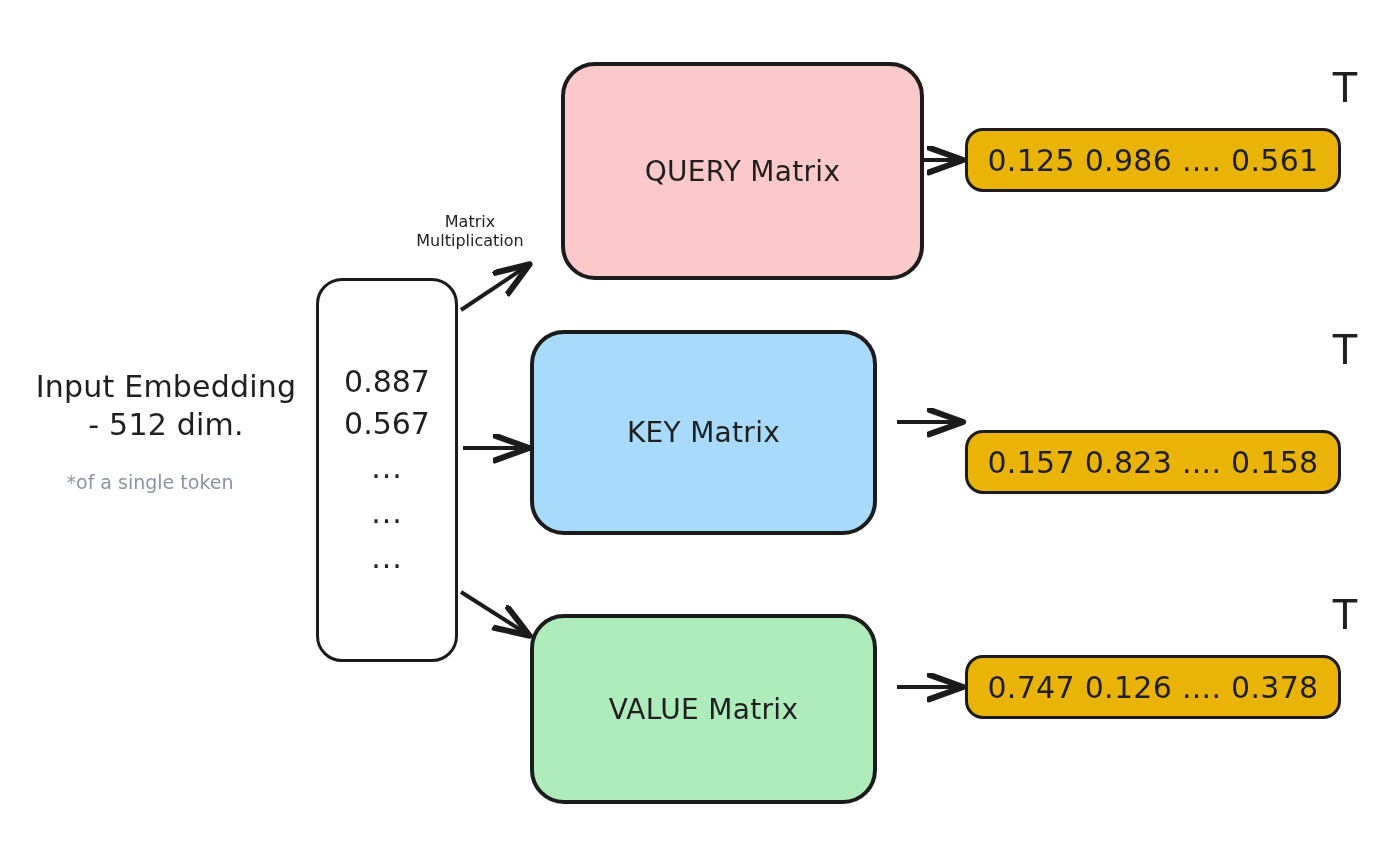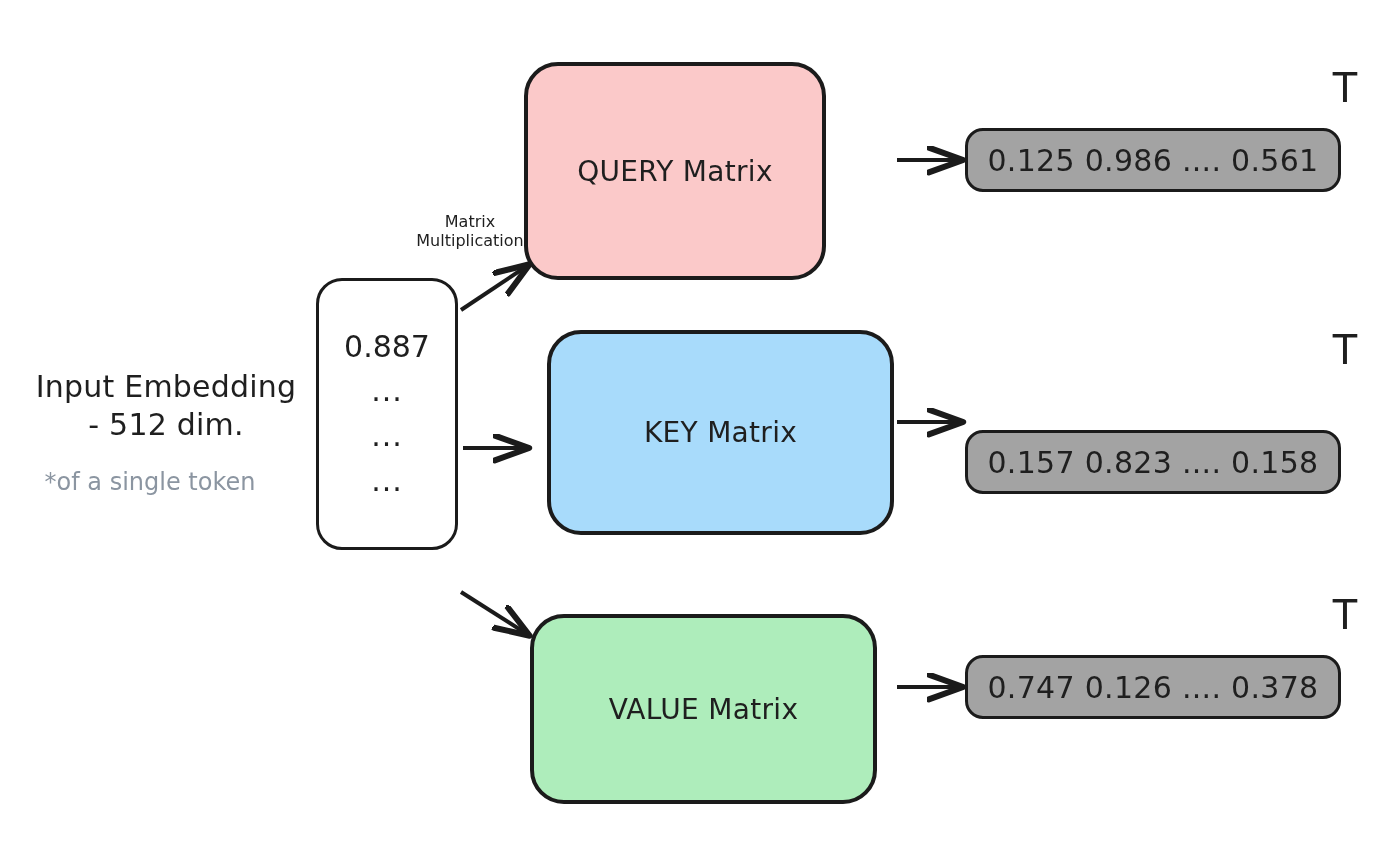--- a/index.html
+++ b/index.html
@@ -36,30 +36,30 @@
     line-height: 38px;
     letter-spacing: 0.2px;
     margin-left: 16px;
   }
   #input-sub {
     left: 0px;
     top: 470px;
     width: 300px;
     text-align: center;
     color: #8b95a1;
-    font-size: 24px;
+    font-size: 19px;
     line-height: 24px;
   }
 
   
   #embed-box {
     left: 316px;
     top: 278px;
     width: 142px;
-    height: 272px;
+    height: 384px;
     border: 3.5px solid #1b1b1b;
     border-radius: 26px;
     background: #ffffff;
     box-sizing: border-box;
     display: flex;
     flex-direction: column;
     align-items: center;
     justify-content: center;
     padding: 6px 17px;
   }
@@ -81,29 +81,29 @@
     border: 4px solid #1b1b1b;
     border-radius: 34px;
     box-sizing: border-box;
     display: flex;
     align-items: center;
     justify-content: center;
     color: #1f1f1f;
     font-size: 28px;
     letter-spacing: 0.3px;
   }
-  #query-box { left: 524px; top: 62px;  width: 302px; height: 218px; }
-  #key-box   { left: 530px; top: 330px; width: 347px; height: 205px; margin-left: 17px; }
+  #query-box { left: 561px; top: 62px;  width: 363px; height: 218px; }
+  #key-box   { left: 530px; top: 330px; width: 347px; height: 205px; }
   #value-box { left: 530px; top: 614px; width: 347px; height: 190px; }
 
   
   .out-pill {
     border: 3px solid #1b1b1b;
     border-radius: 18px;
-    background: #a3a3a3;
+    background: #eab308;
     box-sizing: border-box;
     display: flex;
     align-items: center;
     justify-content: center;
     color: #1f1f1f;
     font-size: 30px;
     letter-spacing: 0.3px;
     height: 64px;
     width: 376px;
     left: 965px;
@@ -161,20 +161,21 @@
   </svg>
 
   <div class="abs" id="input-label">
     <div>Input Embedding</div>
     <div>- 512 dim.</div>
   </div>
   <div class="abs" id="input-sub">*of a single token</div>
 
   <div class="abs" id="embed-box">
     <div class="cell">0.887</div>
+    <div class="cell">0.567</div>
     <div class="cell dots">...</div>
     <div class="cell dots">...</div>
     <div class="cell dots">...</div>
   </div>
 
   <div class="abs" id="mm-note">
     <div>Matrix</div>
     <div>Multiplication</div>
   </div>
 

